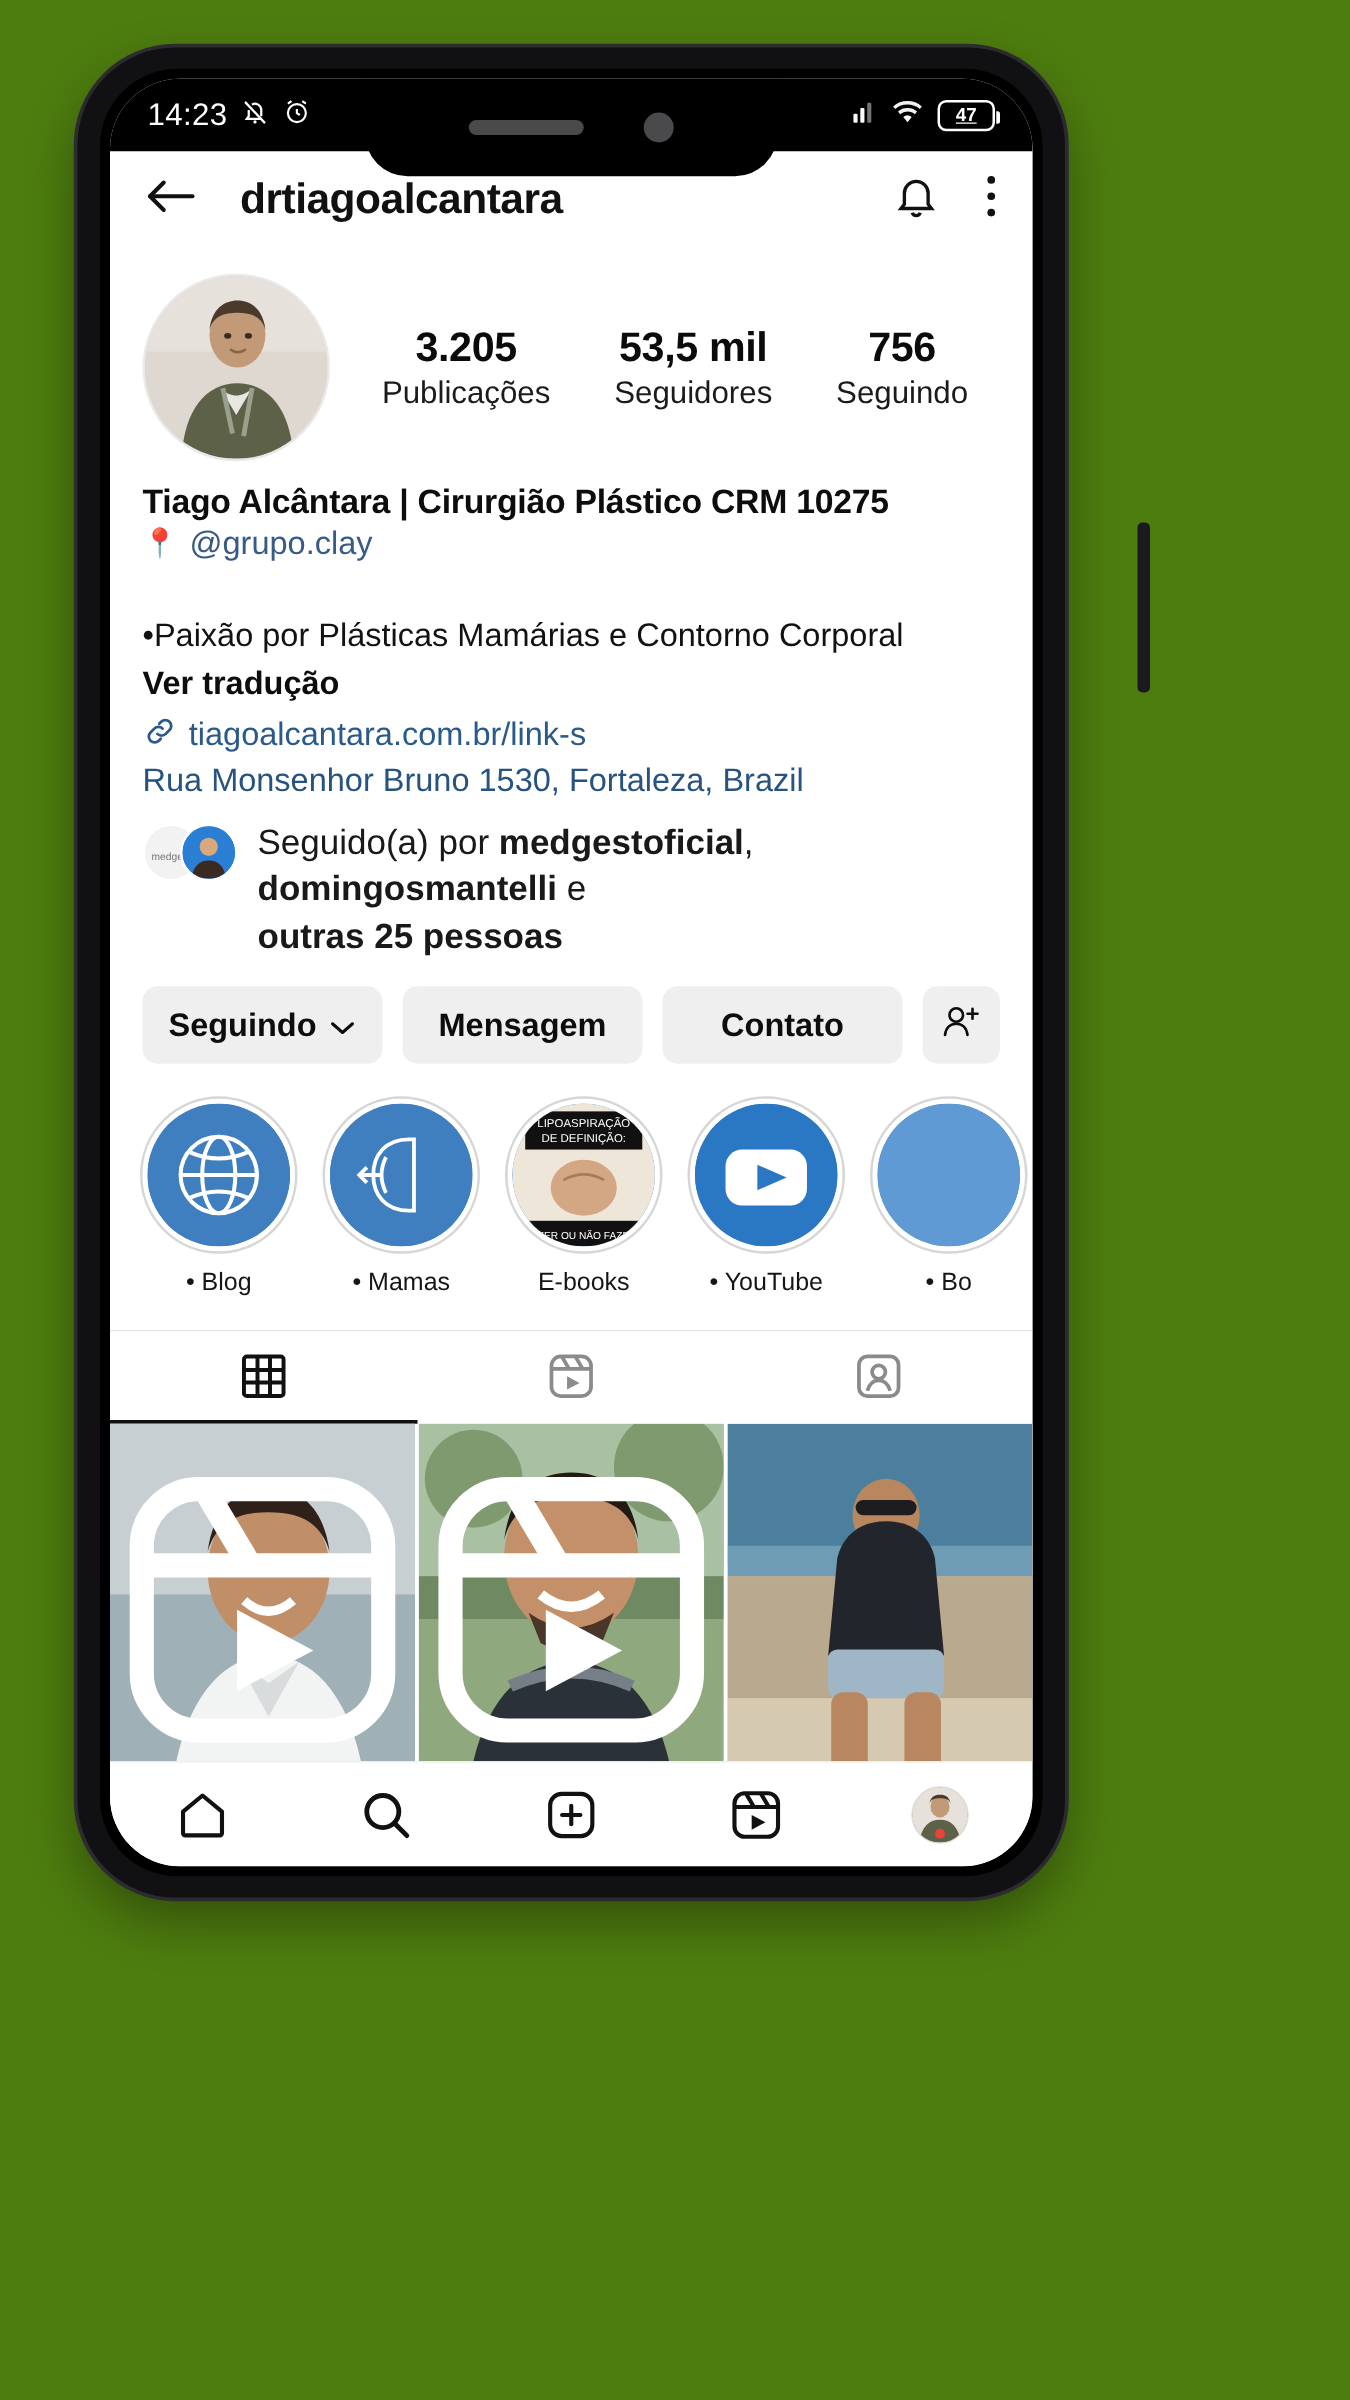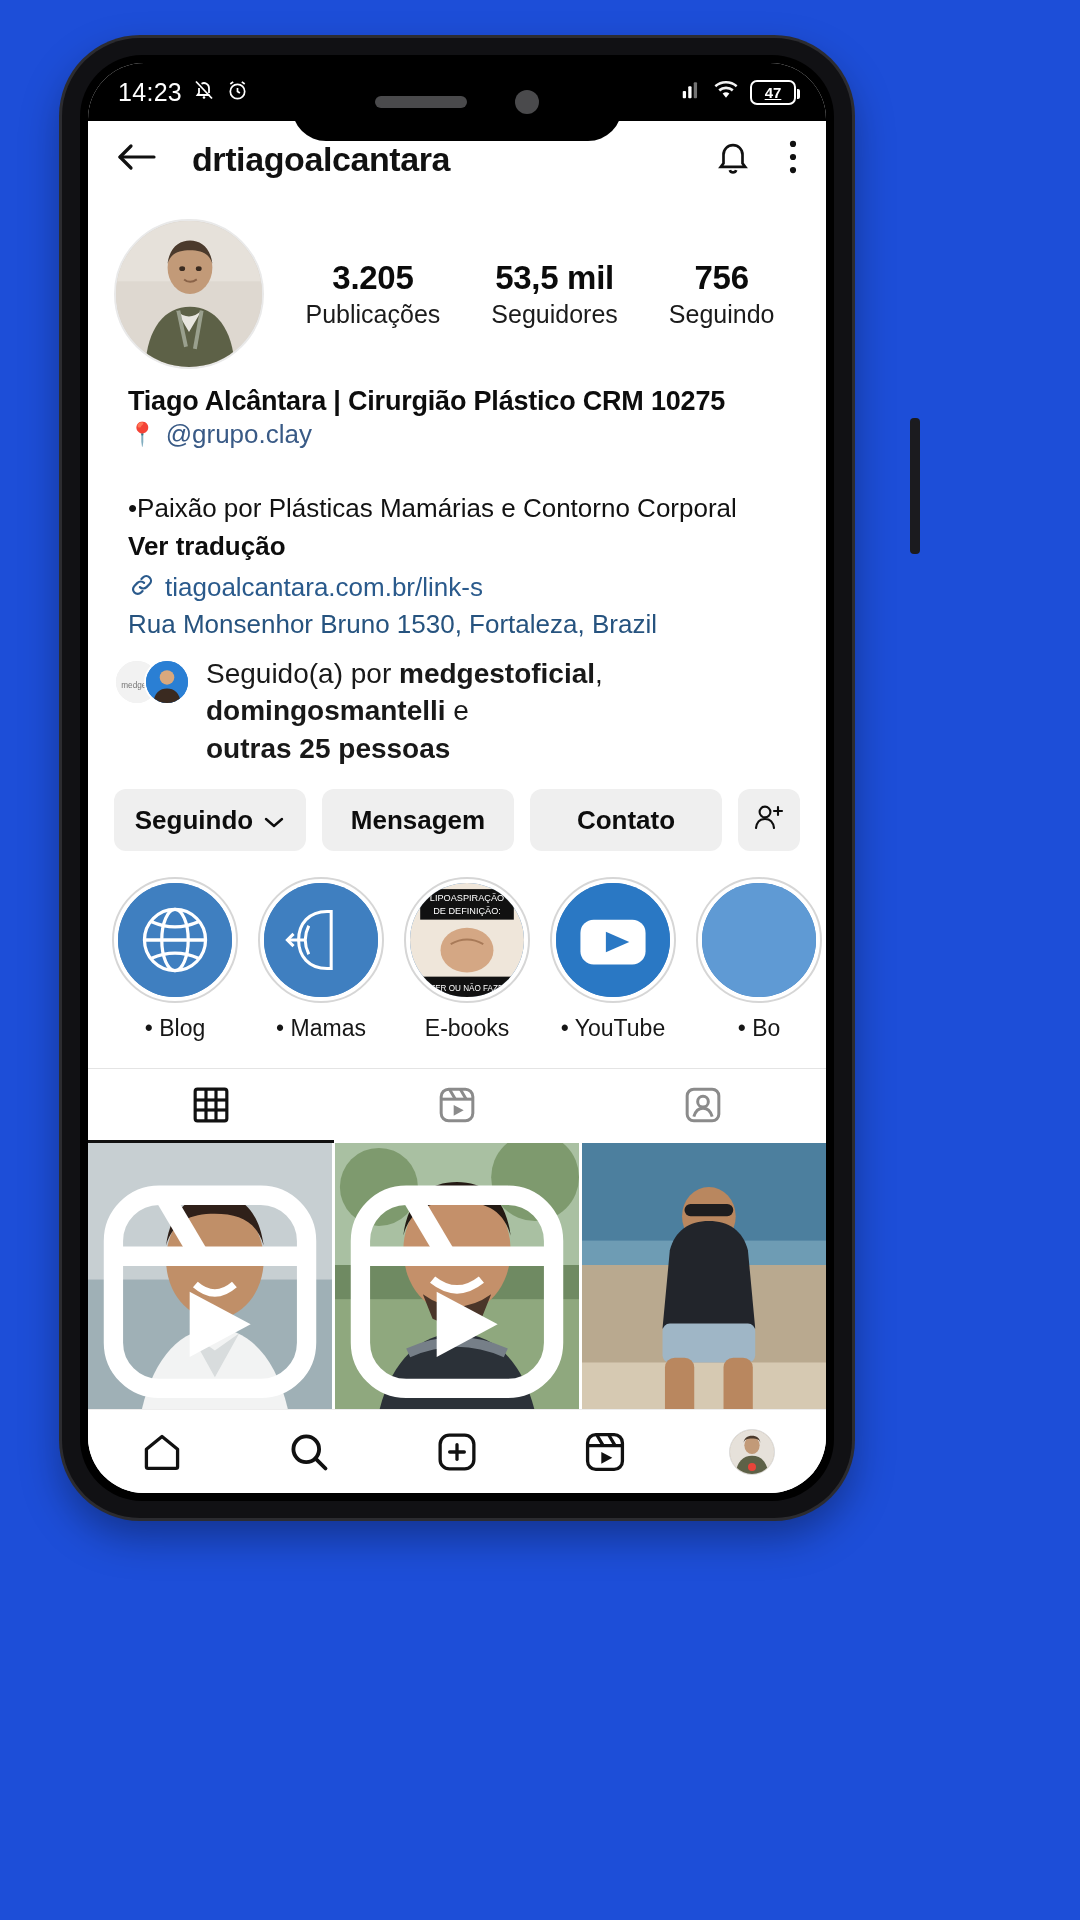--- a/index.html
+++ b/index.html
@@ -1,19 +1,19 @@
 <!DOCTYPE html>
 <html><head>
 <meta charset="utf-8">
 <style>
   * { margin:0; padding:0; box-sizing:border-box; }
   html,body { width:1080px; height:1920px; background:#ffffff; font-family:"Liberation Sans", sans-serif; overflow:hidden; }
 
   
-  .stage { position:relative; width:1080px; height:1920px; background:#1d4ed8; }
+  .stage { position:relative; width:1080px; height:1920px; background:#4d7c0f; }
 
   .phone-outer {
     position:absolute; left:62px; top:38px; width:790px; height:1480px;
     background:#111114; border-radius:78px;
     box-shadow:0 0 0 3px #2c2c30, 0 18px 40px rgba(0,0,0,.35);
   }
   .phone-inner {
     position:absolute; left:18px; top:17px; width:754px; height:1446px;
     background:#000; border-radius:62px; overflow:hidden;
   }
@@ -70,21 +70,21 @@
     width:150px; height:150px; border-radius:50%; overflow:hidden;
     border:2px solid #e9e9e9; flex:0 0 auto; position:relative; background:#d8d2cb;
   }
   .avatar svg { display:block; width:100%; height:100%; }
 
   .stats { flex:1; display:flex; justify-content:space-around; padding-left:16px; }
   .stat { text-align:center; }
   .stat-num { font-size:33px; font-weight:700; color:#0b0b0b; line-height:1.18; letter-spacing:-.3px; }
   .stat-lbl { font-size:25px; color:#1b1b1b; line-height:1.2; margin-top:2px; }
 
-  .bio { padding:14px 26px 0 40px; }
+  .bio { padding:14px 26px 0 26px; }
   .bio-name { font-size:27px; font-weight:600; color:#0d0d0d; line-height:1.34; letter-spacing:-.2px; }
   .bio-line { font-size:26px; color:#121212; line-height:1.38;margin-top:41px; }
   .bio-cat { color:#395a86; }
   .bio-muted { color:#9a9a9a; }
   .bio-bold { font-weight:700; color:#0d0d0d; }
   .bio-link { color:#2a5a8c; font-size:26px; line-height:1.42; }
   .bio-addr { color:#26537f; font-size:26px; line-height:1.42; }
   .pin { font-size:23px; }
 
   .link-row { display:flex; align-items:center; gap:9px; }
@@ -112,21 +112,21 @@
   .act-btn.icon-only { flex:0 0 62px; }
 
   
   .highlights { display:flex; gap:20px; padding:26px 24px 0 24px; overflow:hidden; }
   .hl { width:126px; flex:0 0 auto; text-align:center; }
   .hl-ring {
     width:126px; height:126px; border-radius:50%; border:2px solid #d6d6d6;
     padding:4px; background:#fff; box-sizing:border-box;
   }
   .hl-img { width:100%; height:100%; border-radius:50%; overflow:hidden; background:#3f7fc0; position:relative; }
-  .hl-lbl { font-size:23px; color:#161616; margin-top:12px; white-space:nowrap; overflow:hidden; }
+  .hl-lbl { font-size:20px; color:#161616; margin-top:12px; white-space:nowrap; overflow:hidden; }
 
   
   .tabs { display:flex; margin-top:26px; border-top:1px solid #e4e4e4; }
   .tab { flex:1; height:74px; display:flex; align-items:center; justify-content:center; border-bottom:2px solid transparent; }
   .tab.active { border-bottom:3px solid #111; }
 
   
   .grid { display:grid; grid-template-columns:repeat(3,1fr); gap:3px; }
   .cell { position:relative; width:100%; padding-top:122%; overflow:hidden; background:#cfd6da; }
   .cell > svg { position:absolute; inset:0; width:100%; height:100%; }

